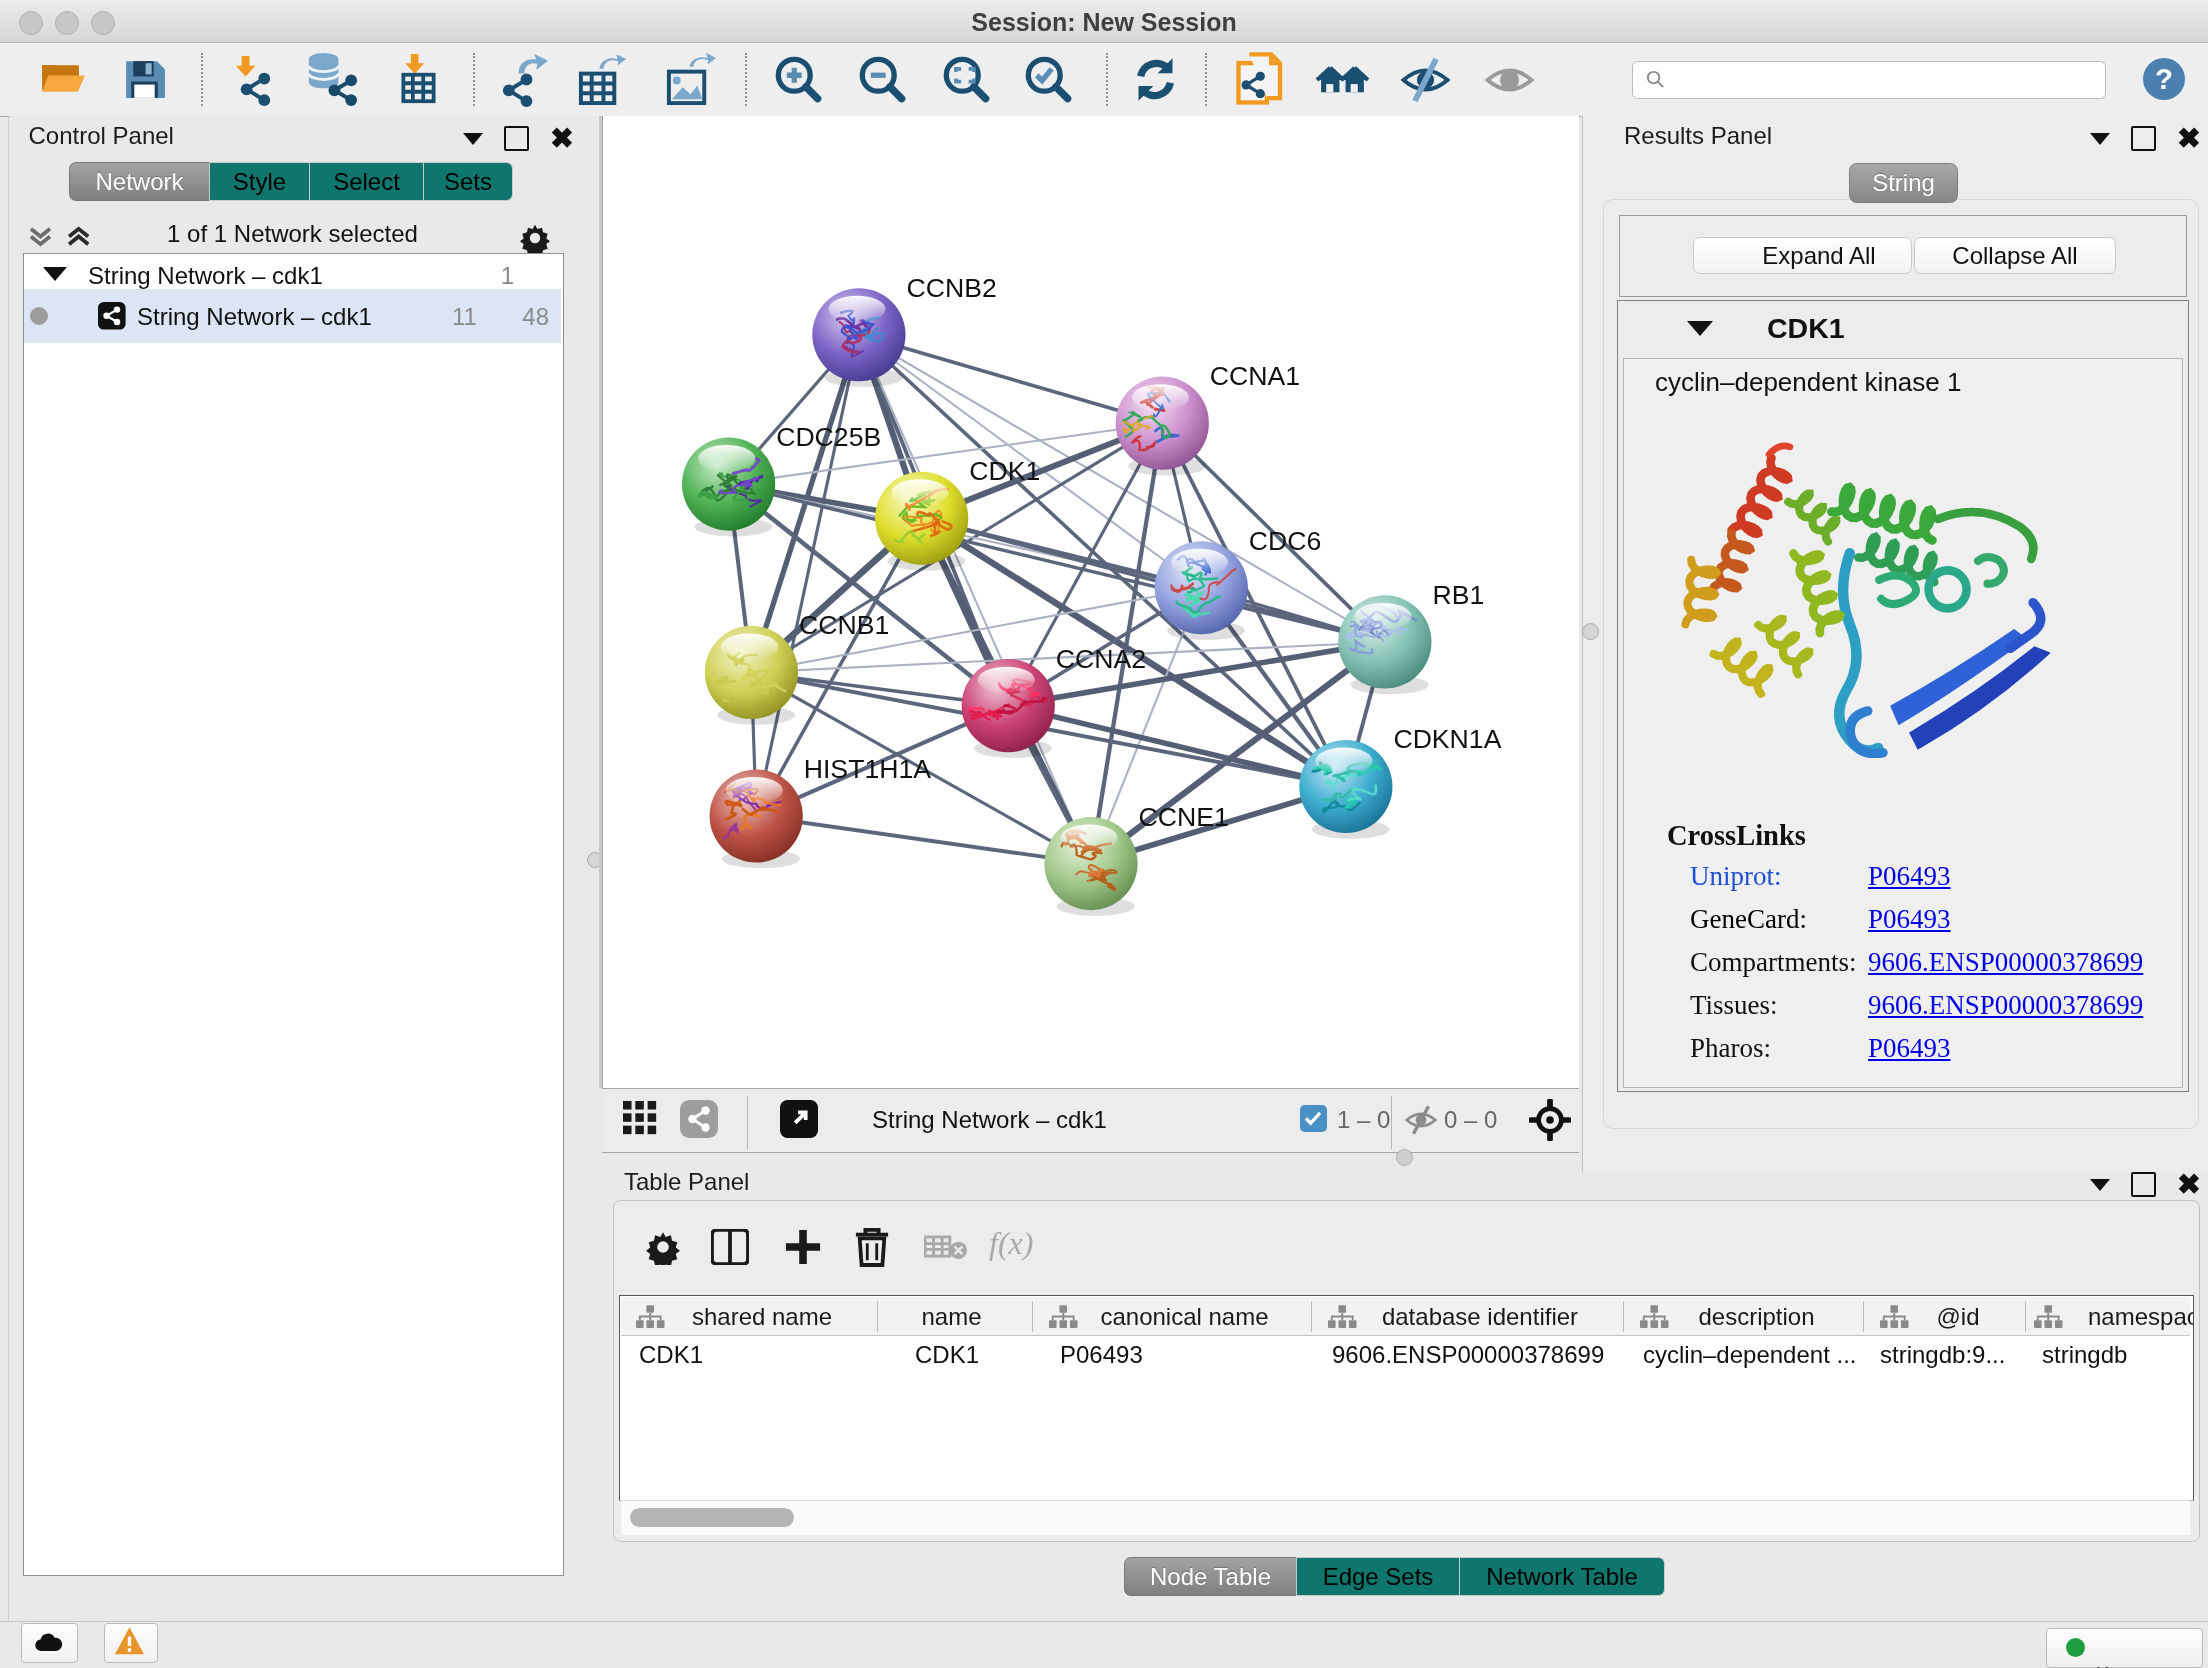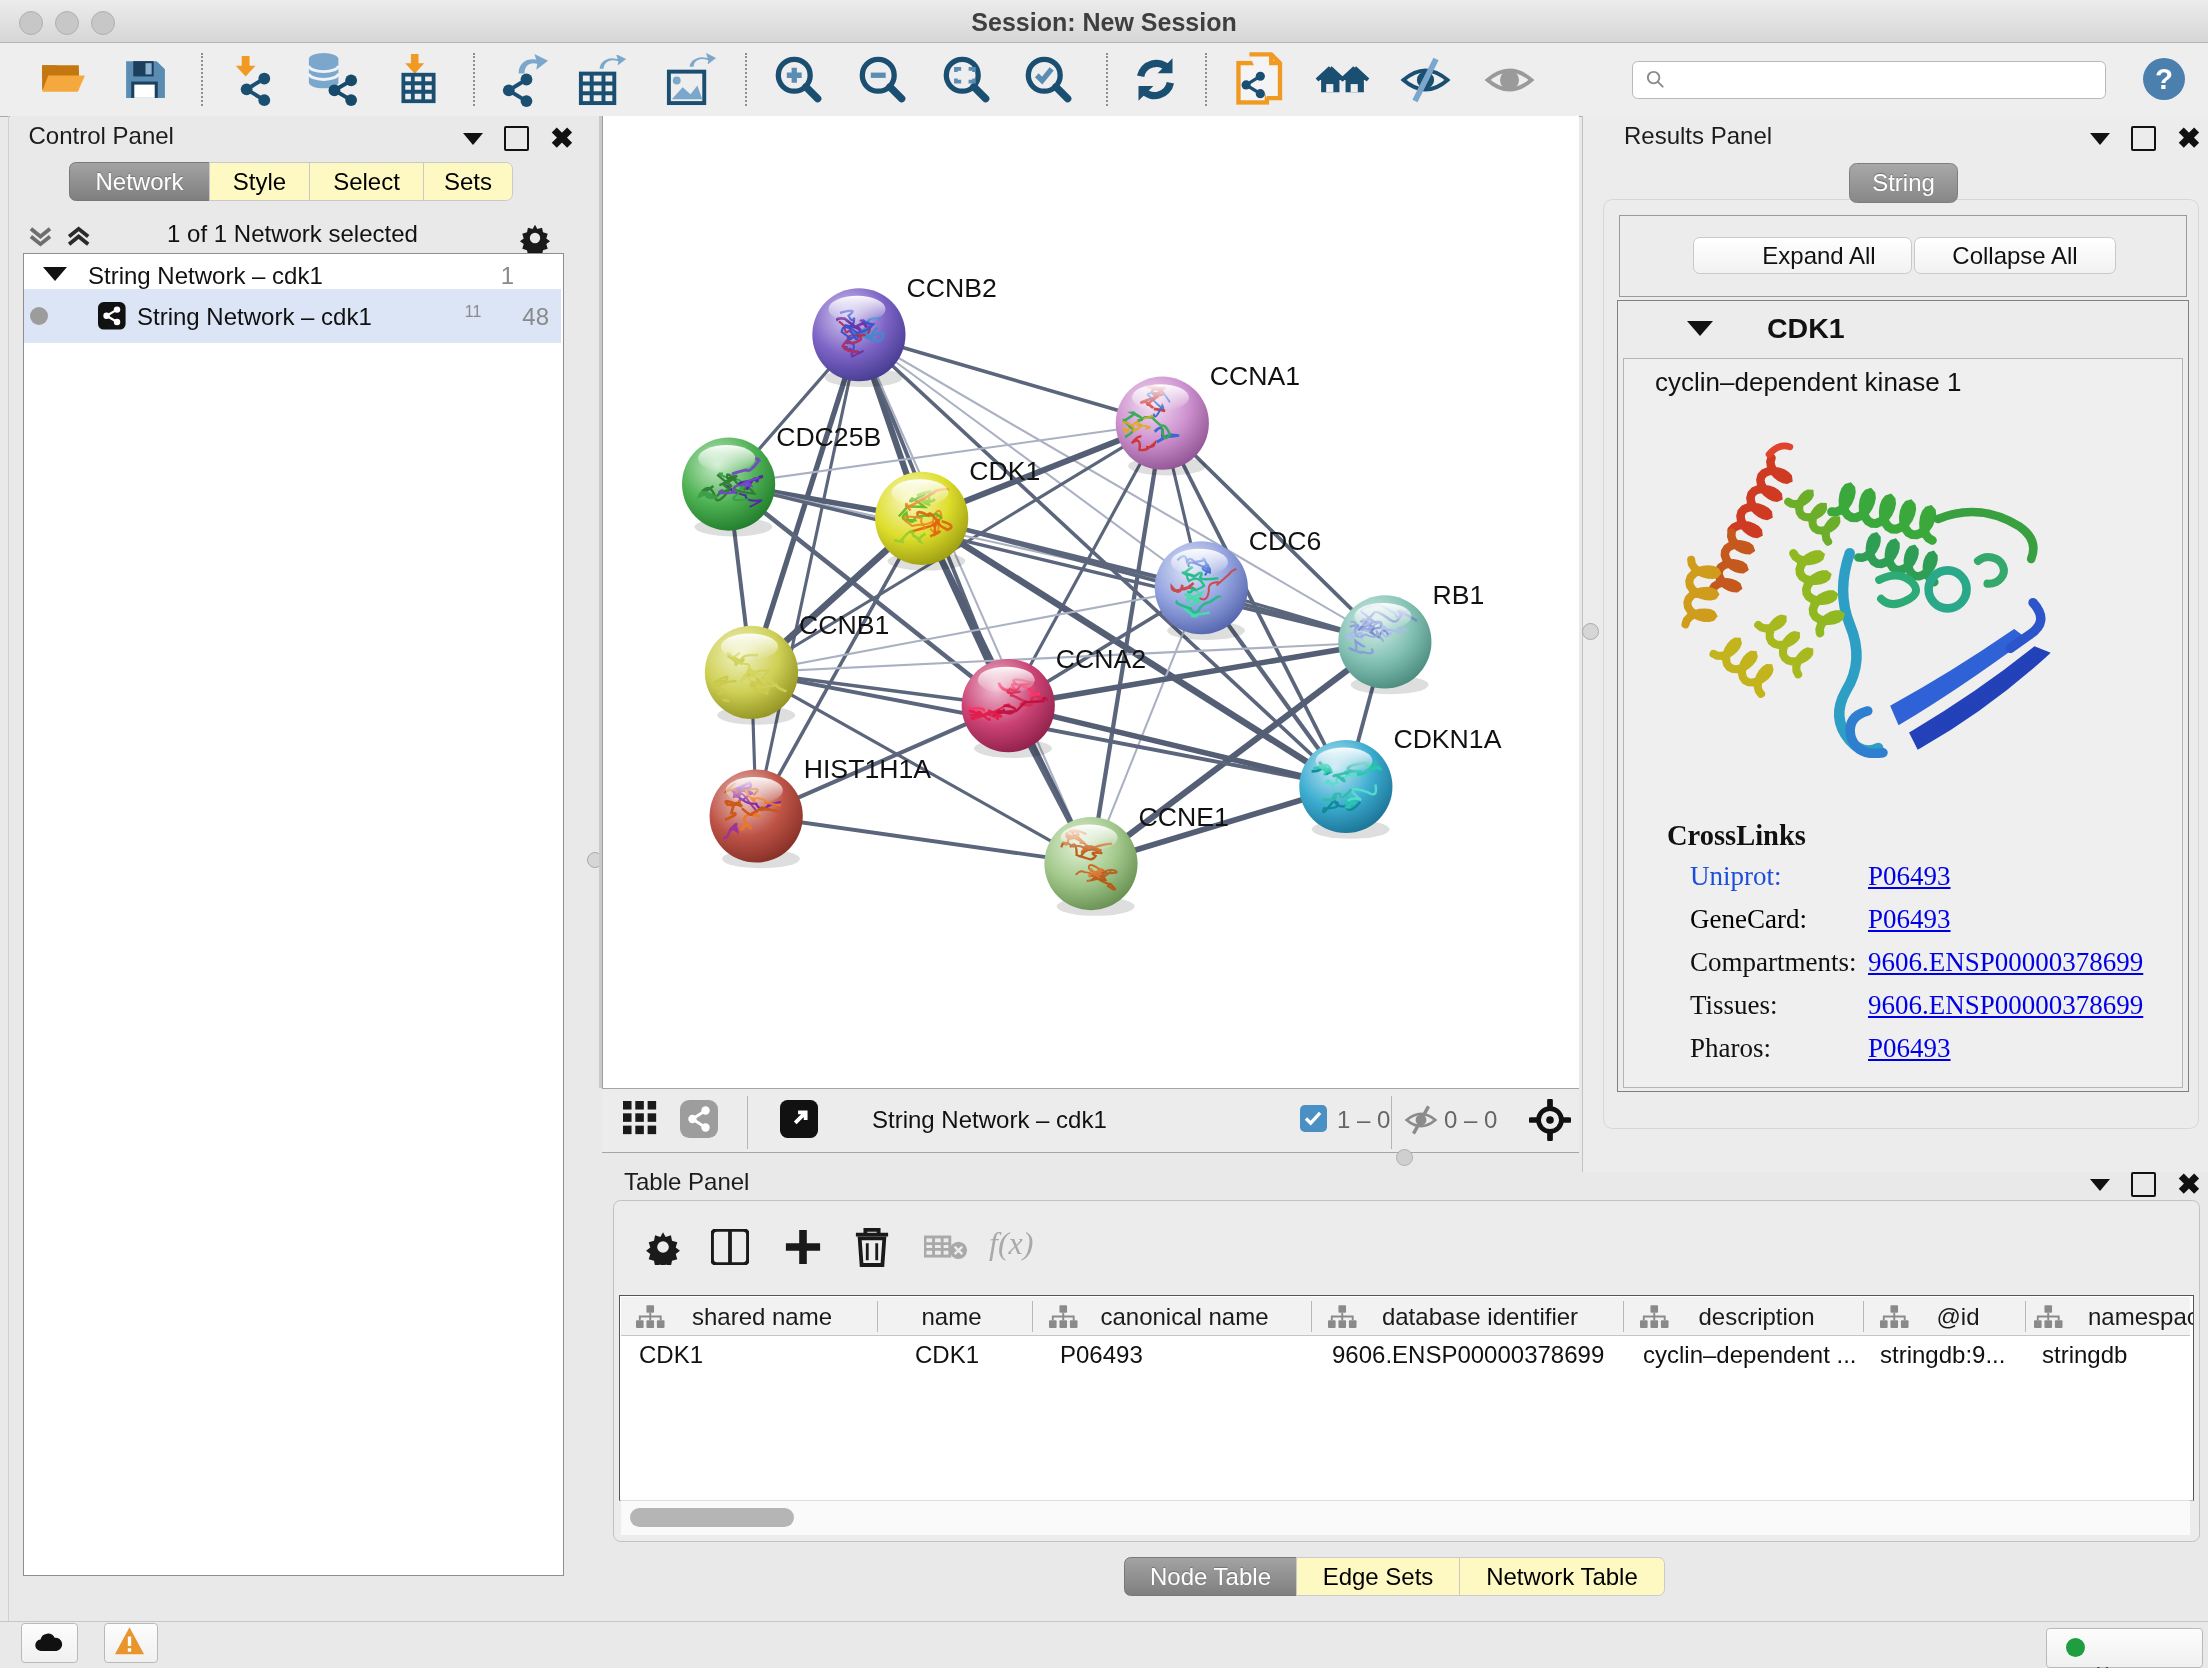--- a/index.html
+++ b/index.html
@@ -3,21 +3,21 @@
 <style>
 html,body{margin:0;padding:0;}
 body{width:2208px;height:1668px;position:relative;overflow:hidden;
  font-family:"Liberation Sans",sans-serif;background:#e9e9e9;}
 .abs{position:absolute;}
 .panel-title{font-size:24px;color:#1c1c1c;}
 .tri{width:0;height:0;border-left:10.5px solid transparent;border-right:10.5px solid transparent;border-top:12.4px solid #111;}
 .wctl{position:absolute;display:flex;align-items:center;gap:21px;}
 .sqr{width:21px;height:21px;border:2.9px solid #111;border-radius:1.9px;}
 .xx{font-size:28.5px;font-weight:bold;color:#111;line-height:21px;}
-.tab{display:inline-block;text-align:center;font-size:24px;line-height:37px;background:#fef9c3;color:#000;border:1px solid #c9c9c9;}
+.tab{display:inline-block;text-align:center;font-size:24px;line-height:37px;background:#0f766e;color:#000;border:1px solid #c9c9c9;}
 .tabsel{background:linear-gradient(#a3a3a3,#7f7f7f);color:#fff;border:1px solid #787878;text-shadow:0 -1px 1px rgba(0,0,0,.25);}
 .btn{background:linear-gradient(#ffffff,#f2f2f2);border:1px solid #c9c9c9;border-radius:6.7px;font-size:24px;color:#111;text-align:center;}
 a.lnk{color:#0000e6;text-decoration:underline;}
 </style></head>
 <body>
 
 <div class="abs" style="left:0;top:0;width:2208px;height:42px;background:linear-gradient(#ececec,#d6d6d6);border-bottom:1px solid #b4b4b4;"></div>
 <div class="abs" style="left:19px;top:10.5px;width:22px;height:22px;border-radius:50%;background:#c7c7c7;border:1px solid #b0b0b0;"></div>
 <div class="abs" style="left:55px;top:10.5px;width:22px;height:22px;border-radius:50%;background:#c7c7c7;border:1px solid #b0b0b0;"></div>
 <div class="abs" style="left:91px;top:10.5px;width:22px;height:22px;border-radius:50%;background:#c7c7c7;border:1px solid #b0b0b0;"></div>
@@ -173,21 +173,21 @@
 <div class="abs" style="left:24px;top:289px;width:537px;height:54px;background:#dbe5f6;"></div>
 <div class="abs" style="left:30px;top:307px;width:18px;height:18px;border-radius:50%;background:#9c9c9c;"></div>
 <svg class="abs" style="left:98px;top:302px" width="27.6" height="27.6" viewBox="0 0 29 29">
  <rect x="0" y="0" width="29" height="29" rx="6" fill="#111"></rect>
  <circle cx="20" cy="8" r="3.4" fill="#fff"></circle>
     <circle cx="9" cy="14.5" r="3.4" fill="#fff"></circle>
     <circle cx="20" cy="21" r="3.4" fill="#fff"></circle>
  <path d="M20 8 L9 14.5 L20 21" stroke="#fff" stroke-width="2.4" fill="none"></path>
 </svg>
 <div class="abs" style="left:137px;top:303px;font-size:24px;color:#111;">String Network – cdk1</div>
-<div class="abs" style="left:452px;top:303px;width:42px;text-align:center;font-size:16px;color:#8a8a8a;">11</div>
+<div class="abs" style="left:452px;top:303px;width:42px;text-align:left;font-size:24px;color:#8a8a8a;">11</div>
 <div class="abs" style="left:507px;top:303px;width:42px;text-align:right;font-size:24px;color:#8a8a8a;">48</div>
 <div class="abs" style="left:587px;top:852px;width:14.3px;height:14.3px;border-radius:50%;background:#d6d6d6;border:1px solid #aaa;"></div>
 <svg class="abs" style="left:602px;top:116px;background:#ffffff;" width="977" height="972" viewBox="0 0 1027 1022">
     <defs>
       <radialGradient id="gCCNB2" cx="0.38" cy="0.30" r="0.75">
         <stop offset="0" stop-color="#d8cdf0"></stop>
         <stop offset="0.55" stop-color="#7d64c6"></stop>
         <stop offset="1" stop-color="#433a8e"></stop>
       </radialGradient>
       <linearGradient id="hCCNB2" x1="0" y1="0" x2="0" y2="1">

